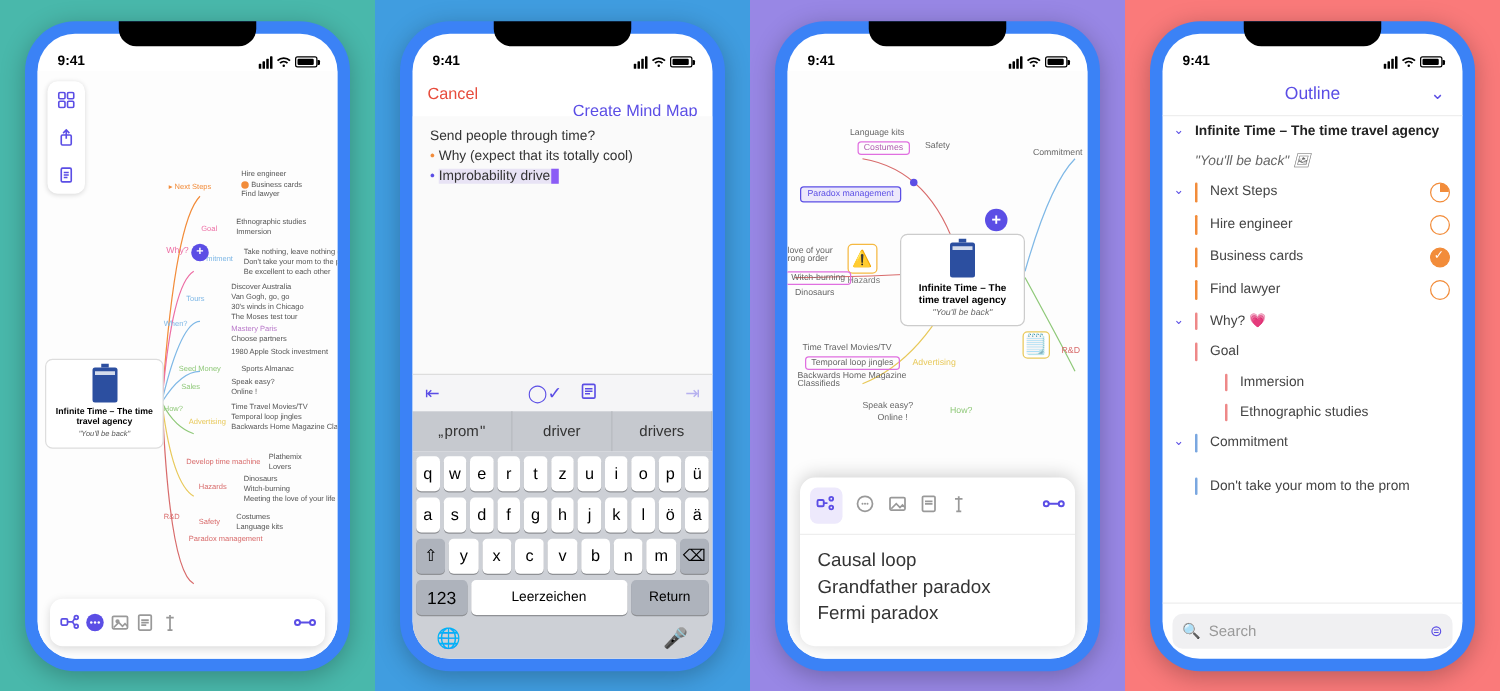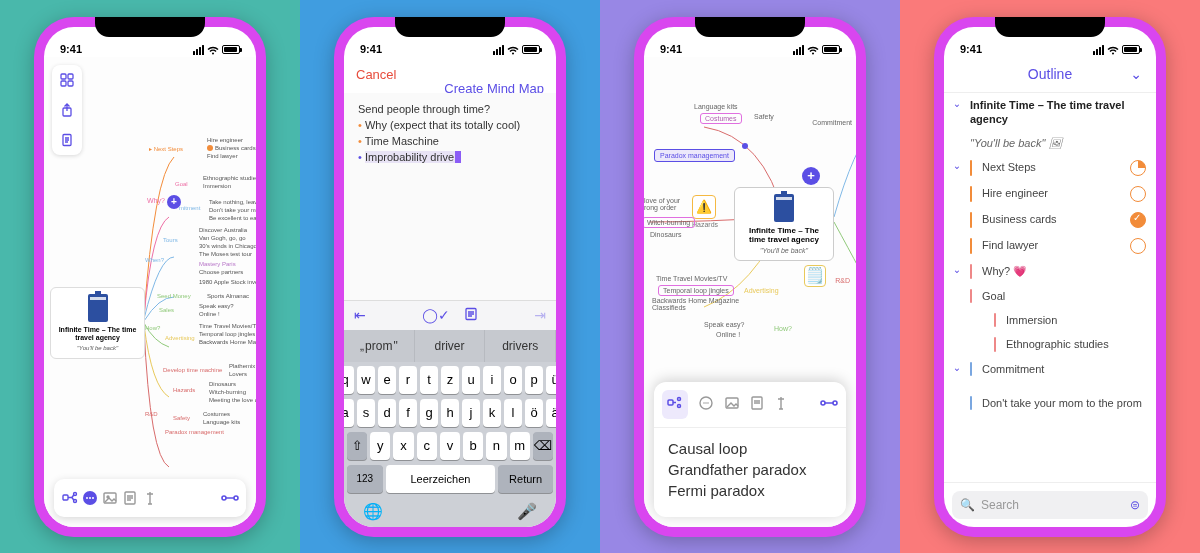--- a/index.html
+++ b/index.html
@@ -3,21 +3,21 @@
 <meta charset="utf-8">
 <style>
   * { box-sizing: border-box; margin: 0; padding: 0; }
   body { font-family: -apple-system, Helvetica, Arial, sans-serif; display:flex; width:1200px; height:553px; overflow:hidden; }
   .panel { flex:1; display:flex; align-items:center; justify-content:center; position:relative; }
   .p1 { background:#49b8ab; }
   .p2 { background:#409de0; }
   .p3 { background:#9887e5; }
   .p4 { background:#fa7a7a; }
 
-  .phone { width:232px; height:520px; background:#d946ef; border-radius:40px; padding:10px; position:relative; box-shadow:0 4px 20px rgba(0,0,0,.25); }
+  .phone { width:260px; height:520px; background:#3b82f6; border-radius:40px; padding:10px; position:relative; box-shadow:0 4px 20px rgba(0,0,0,.25); }
   .screen { width:100%; height:100%; background:#fff; border-radius:30px; overflow:hidden; position:relative; display:flex; flex-direction:column; }
   .notch { position:absolute; top:0; left:50%; transform:translateX(-50%); width:110px; height:20px; background:#000; border-radius:0 0 14px 14px; z-index:100; }
 
   .statusbar { height:30px; display:flex; justify-content:space-between; align-items:flex-end; padding:0 16px 2px; font-size:11px; font-weight:600; }
   .status-icons { display:flex; gap:3px; align-items:center; }
   .sig { display:flex; gap:1px; align-items:flex-end; }
   .sig span { width:2px; background:#000; border-radius:.5px; }
   .sig span:nth-child(1){height:4px} .sig span:nth-child(2){height:6px} .sig span:nth-child(3){height:8px} .sig span:nth-child(4){height:10px}
   .wifi { width:12px; height:9px; position:relative; }
   .wifi svg { width:12px; height:9px; }
@@ -63,21 +63,21 @@
   .predict { display:flex; background:#c6c9cf; height:32px; }
   .predict div{ flex:1; display:flex; align-items:center; justify-content:center; font-size:12px; color:#333; border-right:1px solid #b7bac0;}
   .predict div:first-child::before{content:'„';margin-right:1px;}
   .predict div:first-child::after{content:'"';margin-left:1px;}
   .keyboard { background:#cdd0d6; padding:4px 3px 6px; }
   .krow { display:flex; justify-content:center; gap:3px; margin-bottom:5px;}
   .key { background:#fff; border-radius:4px; height:28px; min-width:18px; flex:1; display:flex; align-items:center; justify-content:center; font-size:13px; box-shadow:0 1px 0 rgba(0,0,0,.3); }
   .key.dark { background:#aeb3bc; }
   .key.space { flex:4; font-size:11px;}
   .key.ret { flex:2; font-size:11px; background:#aeb3bc;}
-  .key.num { flex:1.3; font-size:10px; background:#aeb3bc;}
+  .key.num { flex:1.3; font-size:14px; background:#aeb3bc;}
   .kbd-bottom{ display:flex; justify-content:space-between; padding:4px 16px 0; color:#555; font-size:16px;}
 
   
   .map3 { flex:1; background:#fdfdfd; position:relative; }
   .central3 { position:absolute; left:90px; top:130px; width:100px; background:#fff; border:1px solid #ccc; border-radius:6px; padding:6px; text-align:center; font-size:8px; font-weight:600;}
   .central3 .sub{font-weight:400;font-style:italic;font-size:7px;color:#666;margin-top:3px;}
   .plus3{position:absolute;left:158px;top:110px;width:18px;height:18px;background:#5b4ee5;color:#fff;border-radius:50%;display:flex;align-items:center;justify-content:center;font-weight:700;font-size:13px;}
   .haz{position:absolute;left:48px;top:138px;width:24px;height:24px;border:1px solid #f5b942;border-radius:4px;display:flex;align-items:center;justify-content:center;font-size:13px;background:#fff;}
   .haz-label{position:absolute;left:48px;top:164px;font-size:7px;color:#777;}
   .n3 { position:absolute; font-size:7px; color:#666; white-space:nowrap;}
@@ -291,21 +291,20 @@
             <div class="batt"></div>
           </div>
     </div>
     <div class="navbar2">
       <span class="cancel">Cancel</span>
       <span class="create">Create Mind Map</span>
     </div>
     <div class="editor">
       <div class="line">Send people through time?</div>
       <div class="line indent1 bullet">Why (expect that its totally cool)</div>
-      <div class="line indent1 bullet">Time Maschine</div>
       <div class="line indent2"><span class="bullet l2"></span><span class="cursor-line">Improbability drive</span></div>
     </div>
     <div class="input-acc">
       <span>⇤</span>
       <div class="acc-mid">
         <span>◯✓</span>
         <span><svg width="14" height="14" viewBox="0 0 14 14" fill="none" stroke="#5b4ee5" stroke-width="1.3">
                 <rect x="2" y="1.5" width="10" height="11" rx="1"></rect>
                 <path d="M4 5h6M4 7h6M4 9h4"></path>
               </svg></span>

